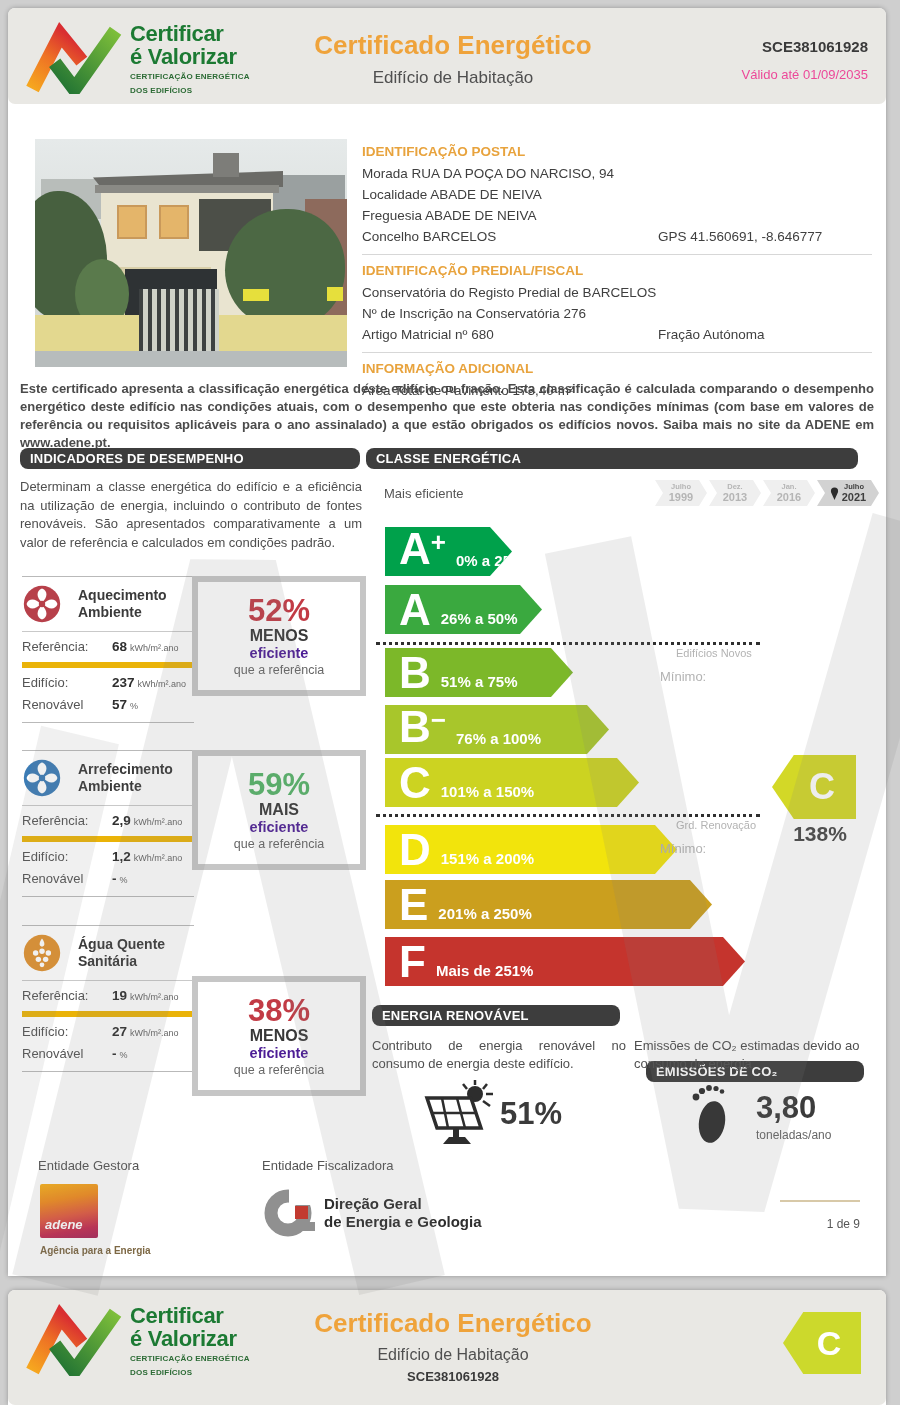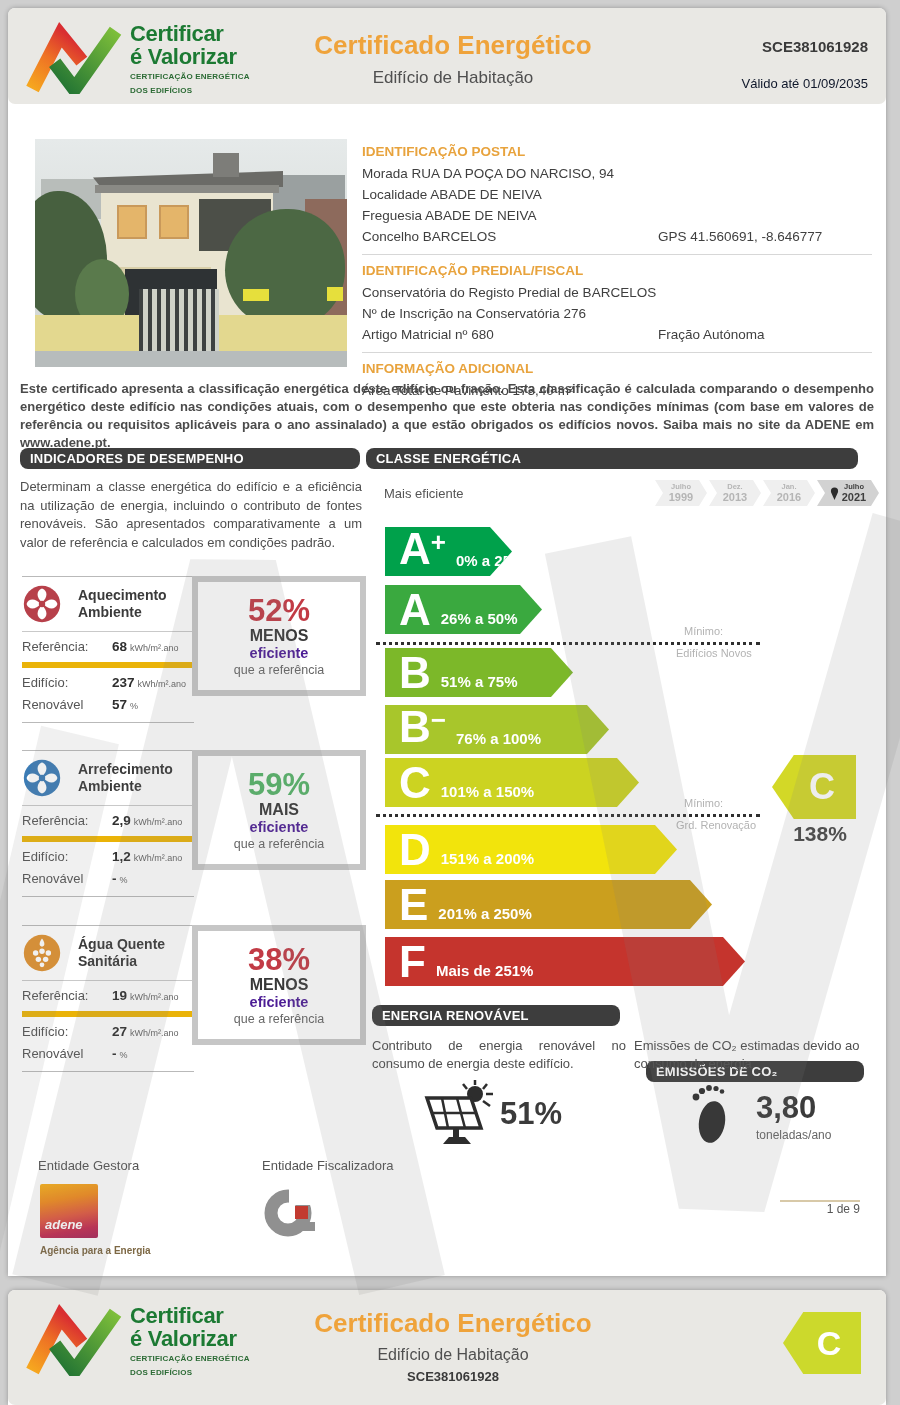--- a/index.html
+++ b/index.html
@@ -15,21 +15,21 @@
   .logo svg{width:96px;height:74px;}
   .logo-text{margin-left:8px;padding-top:2px;}
   .logo-title{font-size:22px;font-weight:bold;color:#1c7a33;line-height:23px;letter-spacing:-.3px;}
   .logo-sub{margin-top:4px;font-size:8px;font-weight:bold;color:#2c6b35;line-height:9.5px;letter-spacing:.2px;}
   .hdr-center{position:absolute;left:275px;top:22px;width:340px;text-align:center;}
   .hdr-title{font-size:26px;font-weight:bold;color:#efa33b;}
   .hdr-subtitle{margin-top:7px;font-size:17px;color:#4f4f4f;}
   .hdr-id-small{margin-top:5px;font-size:13px;font-weight:bold;color:#3a3a3a;}
   .hdr-right{position:absolute;right:18px;top:30px;text-align:right;}
   .hdr-cert{font-size:15px;font-weight:bold;color:#3a3a3a;}
-  .hdr-valid{margin-top:21px;font-size:13px;color:#0f172a;}
+  .hdr-valid{margin-top:12px;font-size:13px;color:#ec4899;}
   
   .photo{position:absolute;left:27px;top:131px;width:312px;height:228px;overflow:hidden;background:#e2e6e6;}
   .ph{position:absolute;}
   
   .idcol{position:absolute;left:354px;top:128px;width:510px;font-size:13.5px;color:#3f3f3f;}
   .sec-title{font-size:13.5px;font-weight:bold;color:#e8a33d;margin:8px 0 4px;}
   .idrow{position:relative;line-height:21px;}
   .idrow .right{position:absolute;left:296px;}
   .idsep{border-top:1px solid #d7d7d7;margin-top:7px;}
   
@@ -79,21 +79,21 @@
   .b0{top:519px;width:127px;background:#00a14b;}
   .b1{top:577px;width:157px;background:#3aa93f;}
   .b2{top:640px;width:188px;background:#7cb829;}
   .b3{top:697px;width:224px;background:#a8c62b;}
   .b4{top:750px;width:254px;background:#ccd321;}
   .b5{top:817px;width:292px;background:#f2e40c;}
   .b6{top:872px;width:327px;background:#cb9f1e;}
   .b7{top:929px;width:360px;background:#c5342d;}
   .dotline{position:absolute;left:368px;width:384px;border-top:3px dotted #2f2f2f;}
   .dl1{top:634px;} .dl2{top:806px;}
-  .min-word{position:absolute;left:676px;font-size:11px;color:#b3b3b3;}
+  .min-word{position:absolute;left:652px;font-size:13px;color:#b3b3b3;margin-top:44px;}
   .min-label{position:absolute;left:668px;font-size:11px;color:#b3b3b3;}
   .mw1{top:617px;} .ml1{top:639px;} .mw2{top:789px;} .ml2{top:811px;}
   .result-badge{position:absolute;left:764px;top:747px;width:84px;height:64px;background:#d3d827;
       clip-path:polygon(26% 0,100% 0,100% 100%,26% 100%,0 50%);display:flex;align-items:center;justify-content:center;}
   .result-badge span{color:#fff;font-size:36px;font-weight:bold;margin-left:16px;}
   .result-val{position:absolute;left:764px;top:814px;width:84px;text-align:center;padding-left:12px;
       font-size:21px;font-weight:bold;color:#474747;}
   
   .ren-text{position:absolute;left:364px;top:1029px;width:254px;font-size:13px;color:#4f4f4f;
       text-align:justify;line-height:18px;}
@@ -107,21 +107,21 @@
   
   .flabel{position:absolute;top:1150px;font-size:13px;color:#555;}
   .fl-gest{left:30px;} .fl-fisc{left:254px;}
   .adene-logo{position:absolute;left:32px;top:1176px;width:58px;height:54px;border-radius:2px;
       background:linear-gradient(170deg,#f9b117 0%,#f08a1d 30%,#e05740 58%,#c22950 82%,#a72458 100%);}
   .adene-logo span{position:absolute;left:5px;bottom:6px;color:#fff;font-weight:bold;font-size:13px;font-style:italic;}
   .adene-sub{position:absolute;left:32px;top:1237px;font-size:10px;font-weight:bold;color:#7d6844;}
   .dgeg{position:absolute;left:254px;top:1178px;display:flex;align-items:center;}
   .dgeg-text{margin-left:8px;font-size:15px;font-weight:bold;color:#2e2e2e;line-height:18px;}
   .pgnum{position:absolute;left:772px;top:1192px;width:80px;border-top:2px solid #d8c9a8;
-      text-align:right;font-size:12px;color:#555;padding-top:0;}
+      text-align:right;font-size:12px;color:#555;padding-top:15px;}
   
   .p2-band{position:absolute;left:0;top:0;width:100%;height:115px;background:#e9e8e4;border-radius:7px;}
   .p2-center{position:absolute;left:275px;top:18px;width:340px;text-align:center;}
   .p2-badge{position:absolute;left:775px;top:22px;width:78px;height:62px;background:#ccd92c;
       clip-path:polygon(26% 0,100% 0,100% 100%,26% 100%,0 50%);display:flex;align-items:center;justify-content:center;}
   .p2-badge span{color:#fff;font-size:34px;font-weight:bold;margin-left:14px;}
   .watermark{position:absolute;left:0;top:0;width:900px;height:1405px;pointer-events:none;z-index:40;}
 </style>
 </head>
 <body>
@@ -322,21 +322,21 @@
         <div class="ind-row">
           <span>Edifício:</span>
           <span class="v"><b>27</b><span class="u">kWh/m².ano</span></span>
         </div>
         <div class="ind-row">
           <span>Renovável</span>
           <span class="v"><b>-</b><span class="u">%</span></span>
         </div>
       </div>
     </div>
-    <div class="cmp" style="top:917px;text-align:right;">
+    <div class="cmp" style="top:968px;text-align:right;">
       <div class="cmp-pct pct-red">38%</div>
       <div class="cmp-w">MENOS</div>
       <div class="cmp-e">eficiente</div>
       <div class="cmp-q">que a referência</div>
     </div>
 
     <div class="mais-ef">Mais eficiente</div>
 
     <div class="timeline">
       <div class="tl">
@@ -461,20 +461,24 @@
       <span>adene</span>
     </div>
     <div class="adene-sub">Agência para a Energia</div>
     <div class="dgeg">
       <svg width="54" height="54" viewBox="0 0 54 54">
         <circle cx="26" cy="27" r="17" fill="none" stroke="#909090" stroke-width="13"></circle>
         <rect x="27" y="0" width="27" height="19" fill="#fff"></rect>
         <rect x="33" y="20" width="13" height="13" fill="#c23a30"></rect>
         <rect x="33" y="36" width="20" height="9" fill="#909090"></rect>
       </svg>
+      <div class="dgeg-text">
+        <div>Direção Geral</div>
+        <div>de Energia e Geologia</div>
+      </div>
     </div>
     <div class="pgnum">1 de 9</div>
   </div>
 
   <div class="page page2">
     <div class="p2-band"></div>
     <div class="logo">
       <svg viewBox="0 0 115 90">
         <path d="M7 84 L41 18 L67 50" stroke="url(#lgOr)" stroke-width="17" fill="none"></path>
         <path d="M34 52 L58 84 L108 13" stroke="url(#lgGr)" stroke-width="17" fill="none"></path>

